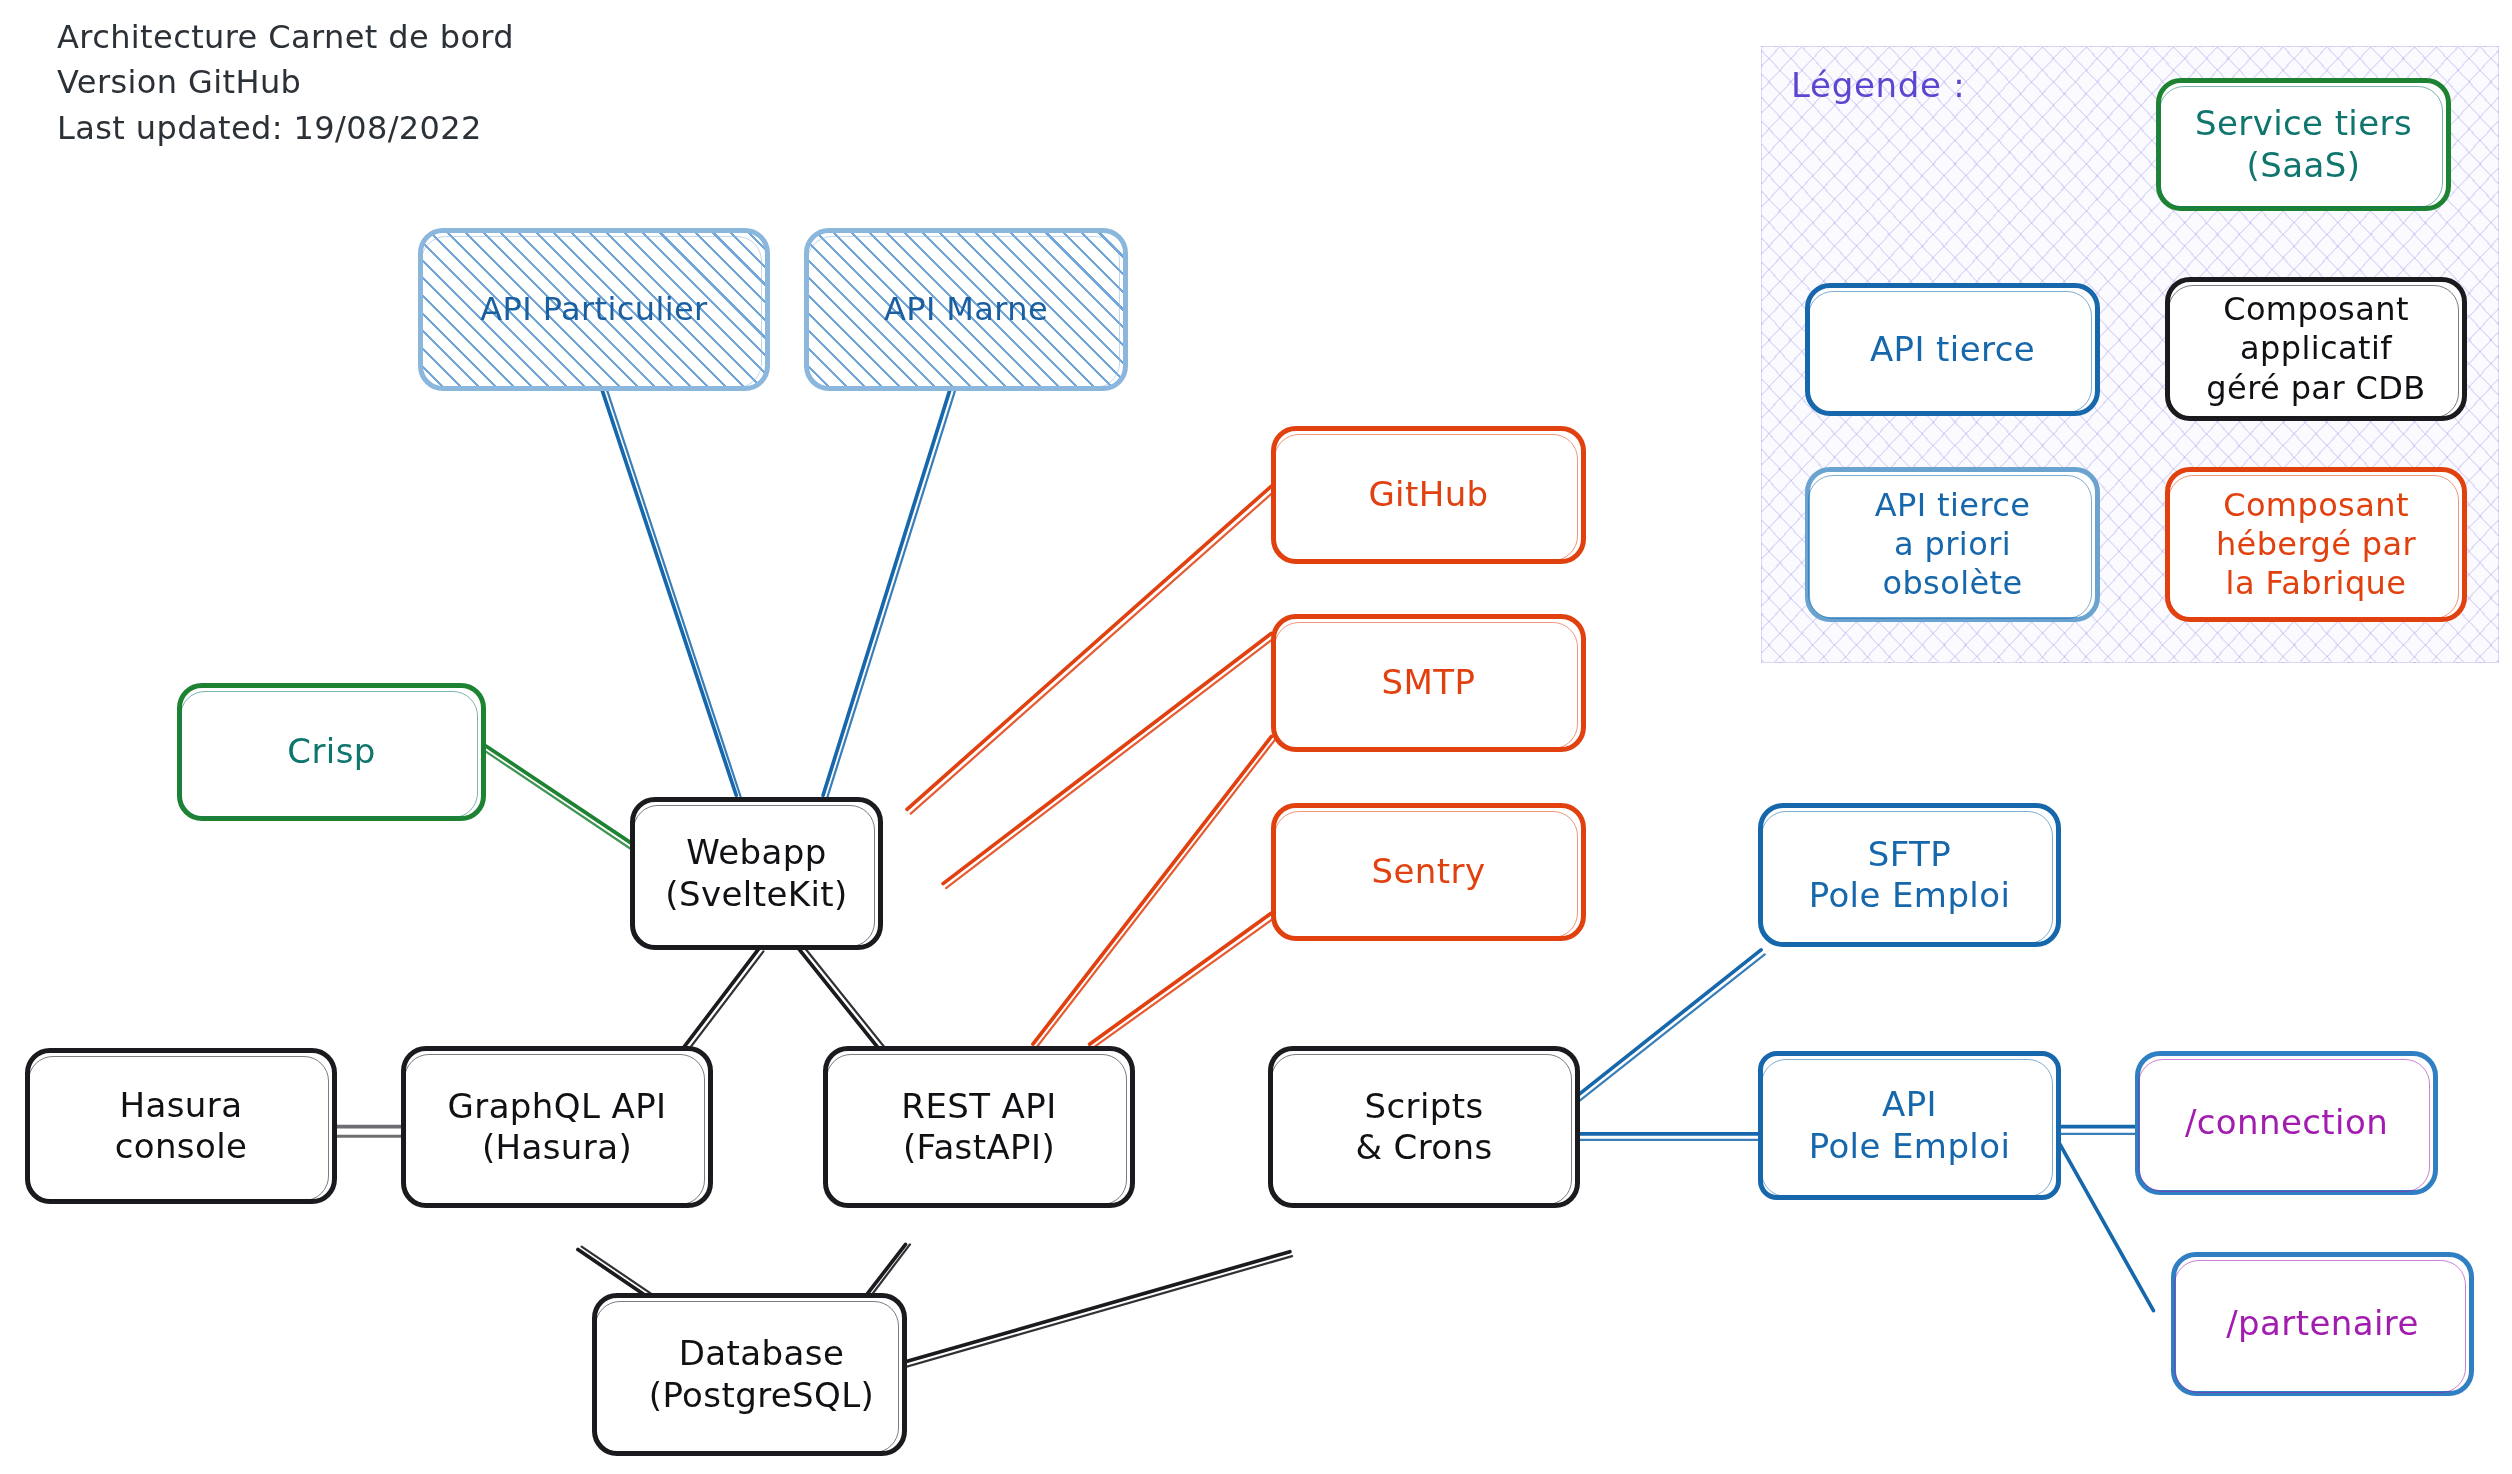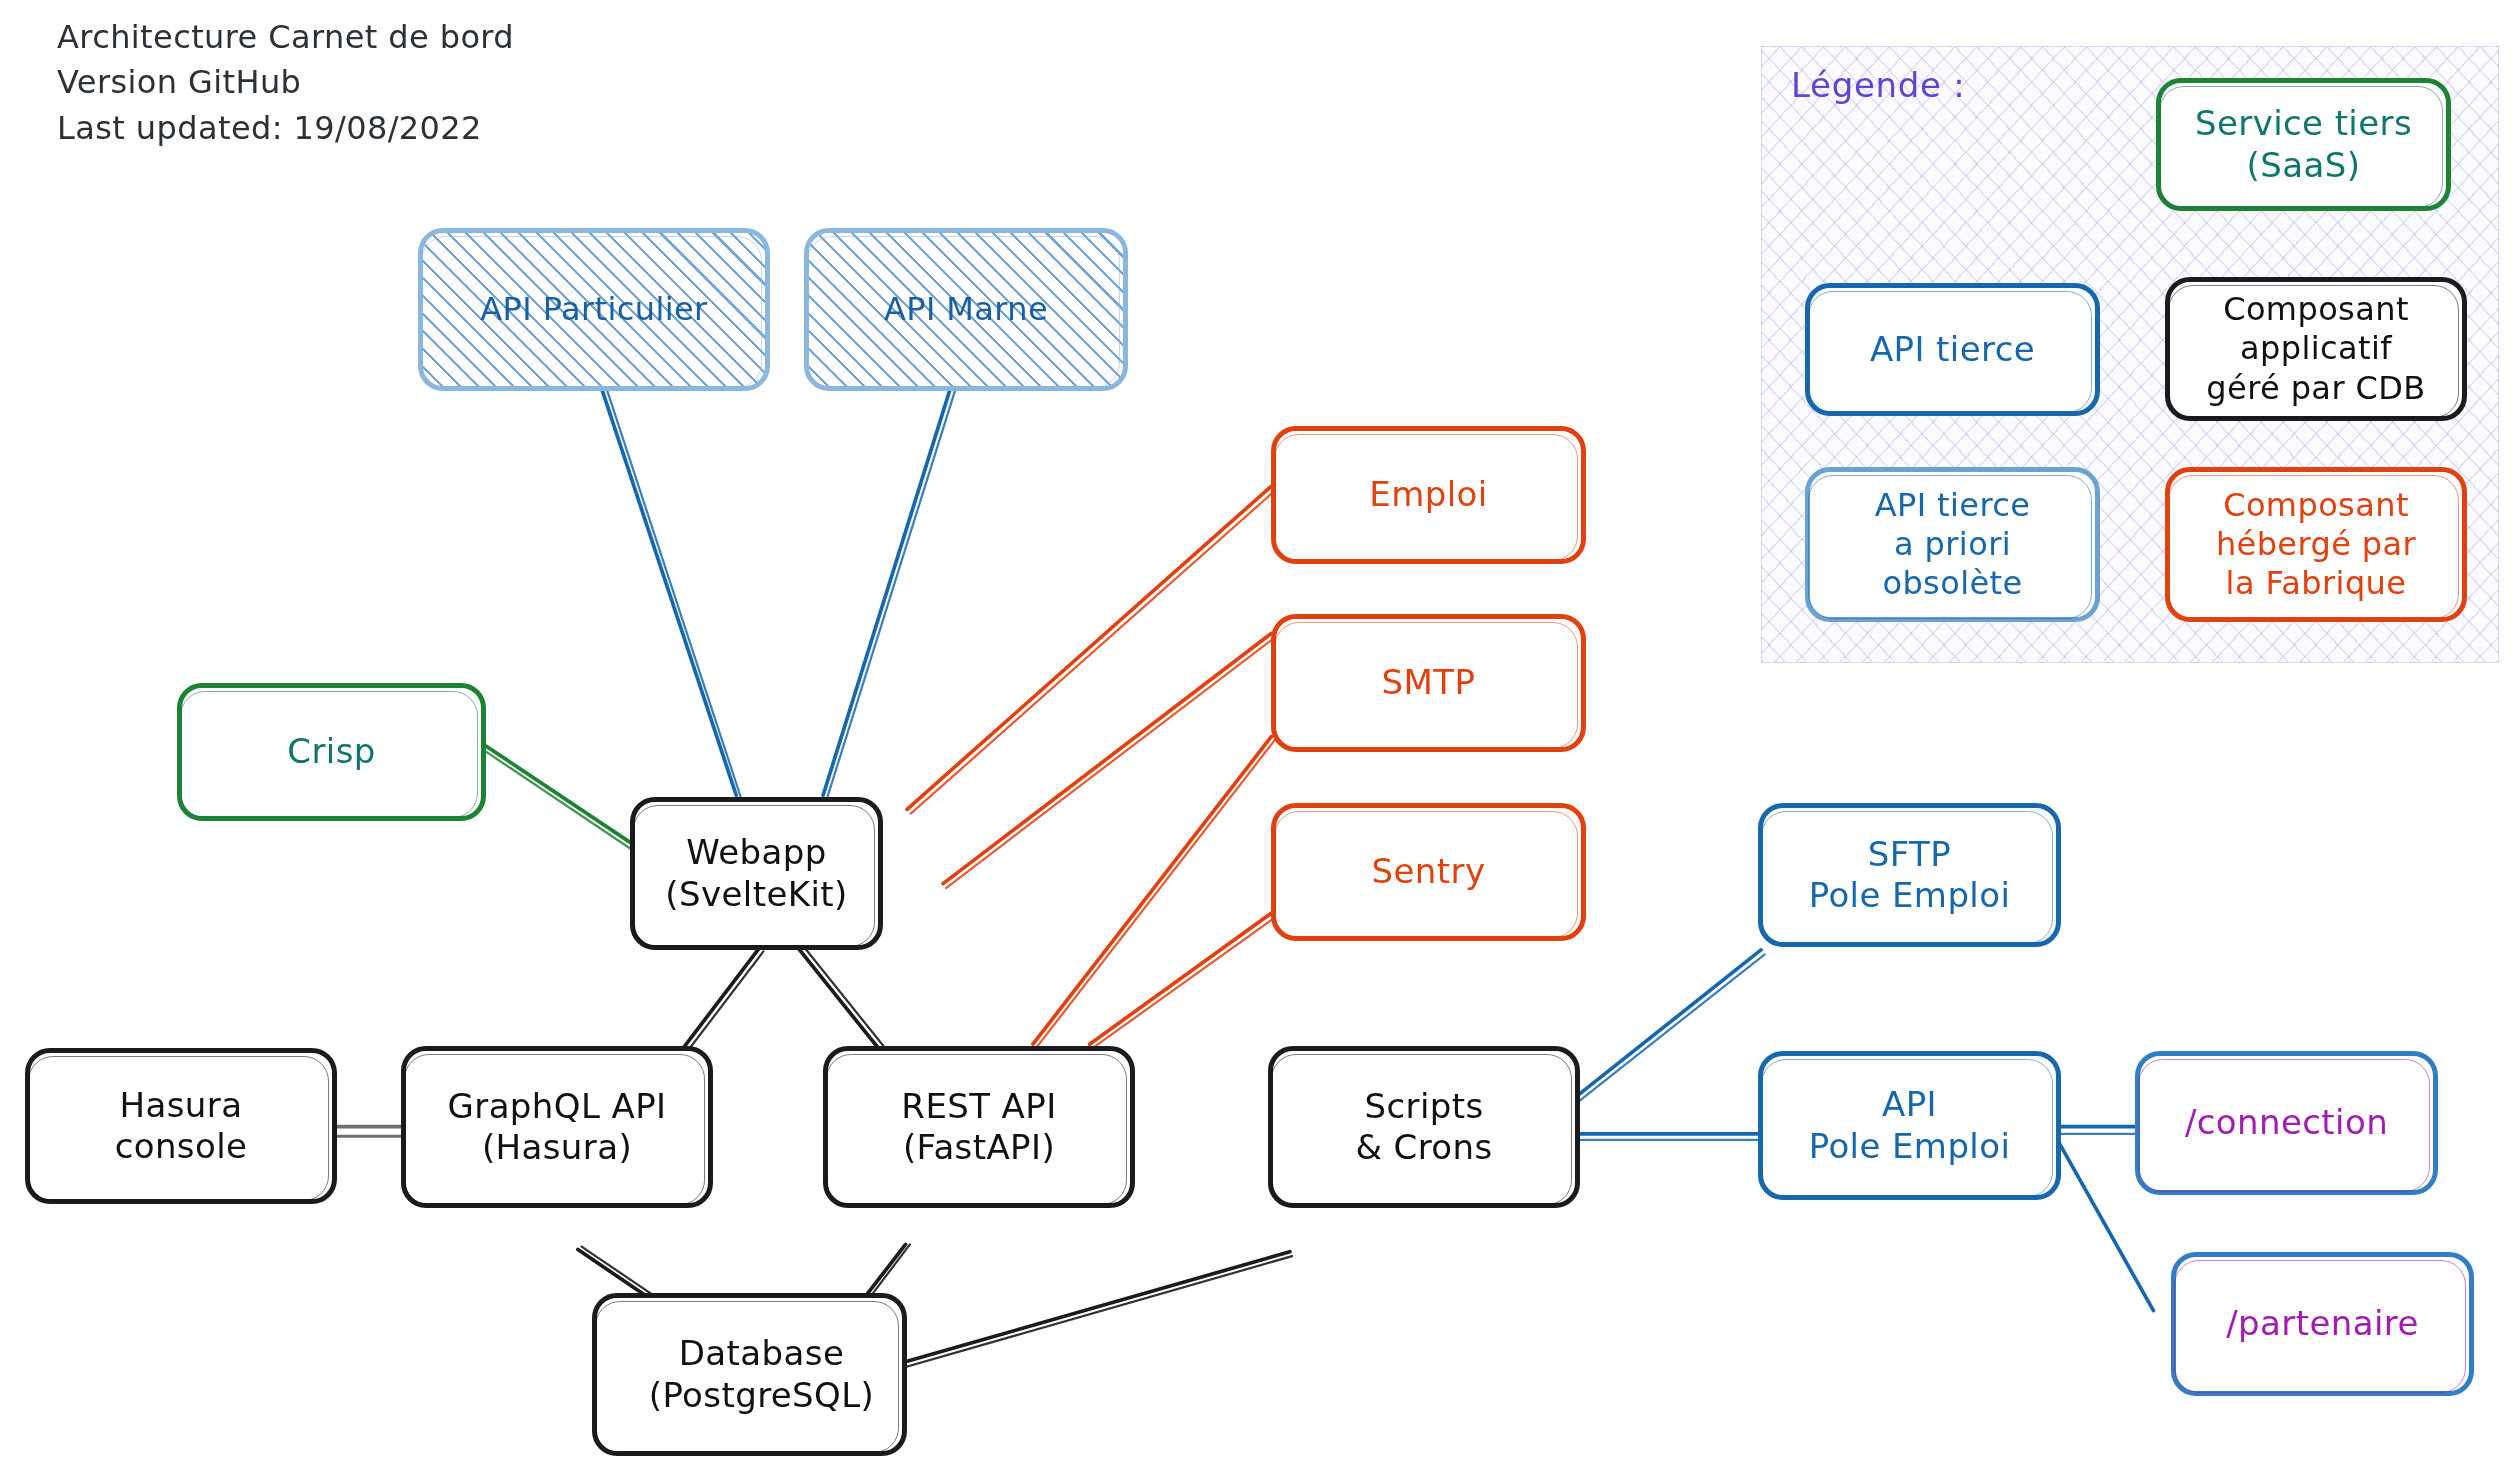--- a/index.html
+++ b/index.html
@@ -127,21 +127,21 @@
 
   <div class="node n-hatch fs44" style="left:418px;top:228px;width:352px;height:163px;">
     <span class="lbl">API Particulier</span>
   </div>
 
   <div class="node n-hatch fs44" style="left:804px;top:228px;width:324px;height:163px;">
     <span class="lbl">API Marne</span>
   </div>
 
   <div class="node n-orange fs46" style="left:1271px;top:426px;width:315px;height:138px;">
-    <span class="lbl">Emploi</span>
+    <span class="lbl">GitHub</span>
   </div>
 
   <div class="node n-orange fs46" style="left:1271px;top:803px;width:315px;height:138px;">
     <span class="lbl">Sentry</span>
   </div>
 
   <div class="node n-orange fs46" style="left:1271px;top:614px;width:315px;height:138px;">
     <span class="lbl">SMTP</span>
   </div>
 
@@ -172,21 +172,21 @@
   <div class="node n-black fs46" style="left:823px;top:1046px;width:312px;height:162px;">
     <span class="lbl">REST API
 (FastAPI)</span>
   </div>
 
   <div class="node n-black fs46" style="left:1268px;top:1046px;width:312px;height:162px;">
     <span class="lbl">Scripts
 &amp; Crons</span>
   </div>
 
-  <div class="node n-blue fs46" style="left:1758px;top:1051px;width:303px;height:149px;">
+  <div class="node n-blue fs46" style="left:1758px;top:1051px;width:303px;height:149px;border-radius:19px;">
     <span class="lbl">API
 Pole Emploi</span>
   </div>
 
   <div class="node n-blue-pale-txt fs46" style="left:2135px;top:1051px;width:303px;height:144px;">
     <span class="lbl">/connection</span>
   </div>
 
   <div class="node n-blue-pale-txt fs46" style="left:2135px;top:1252px;width:303px;height:144px;margin-left:36px;">
     <span class="lbl">/partenaire</span>

